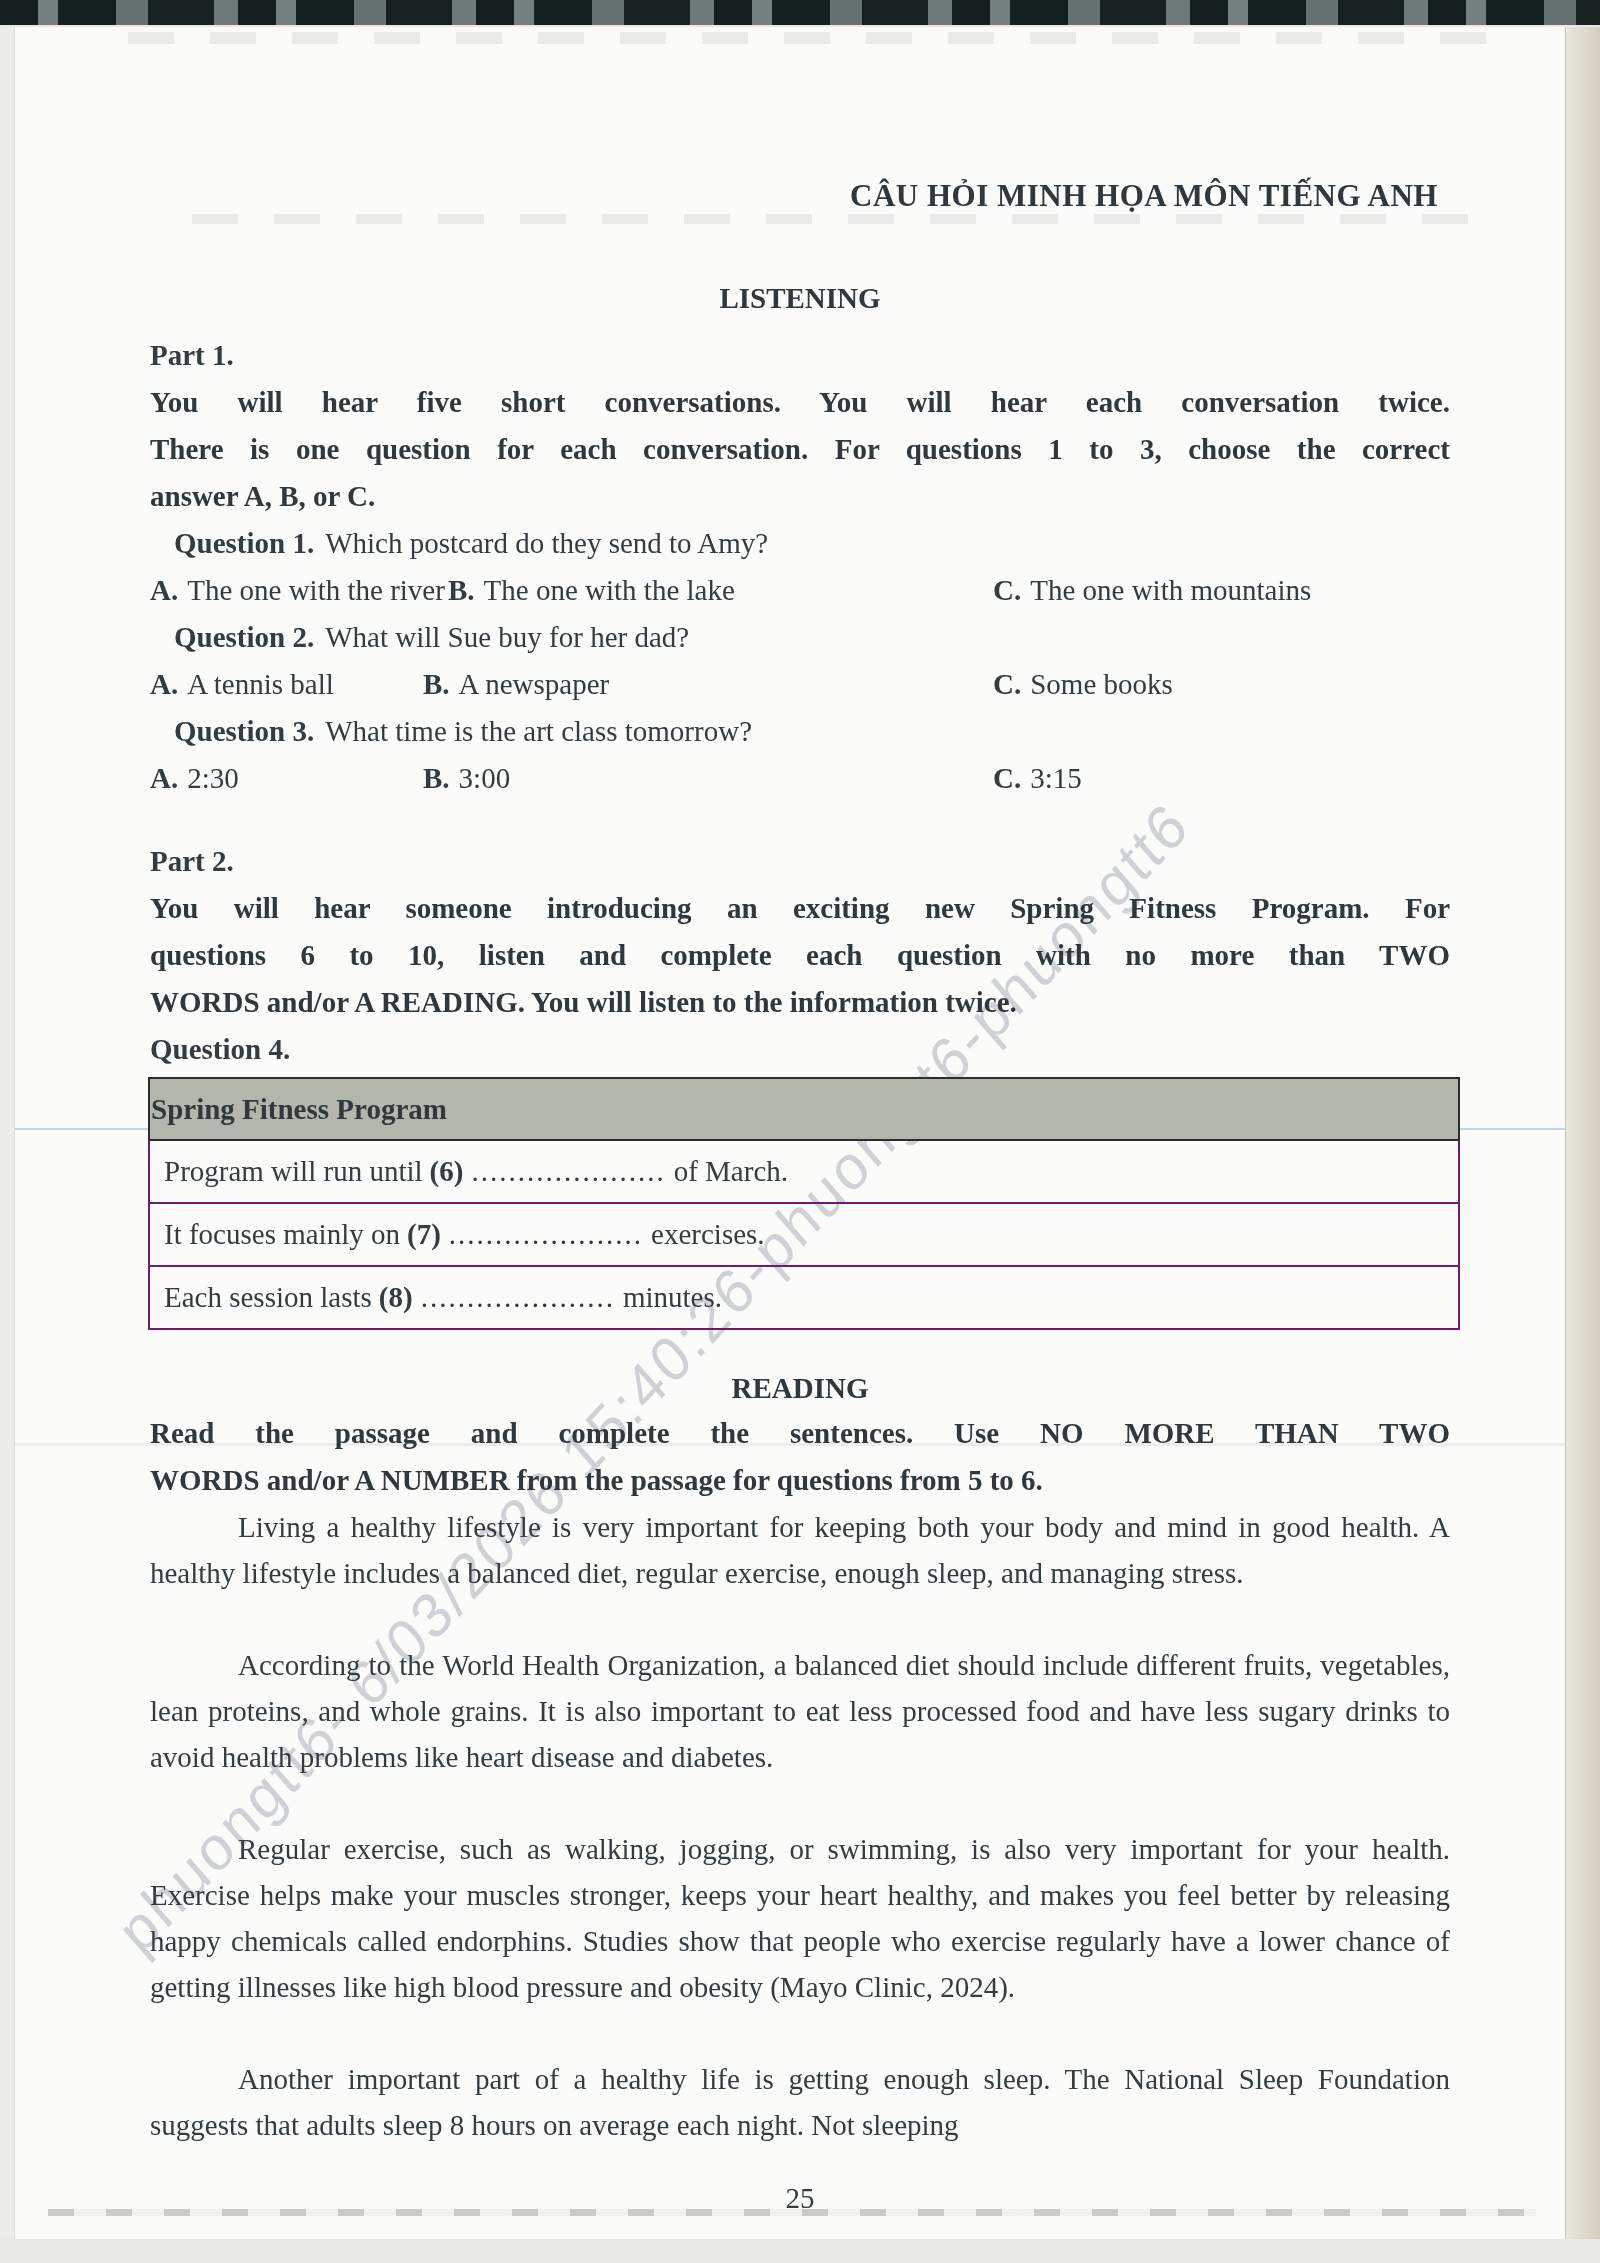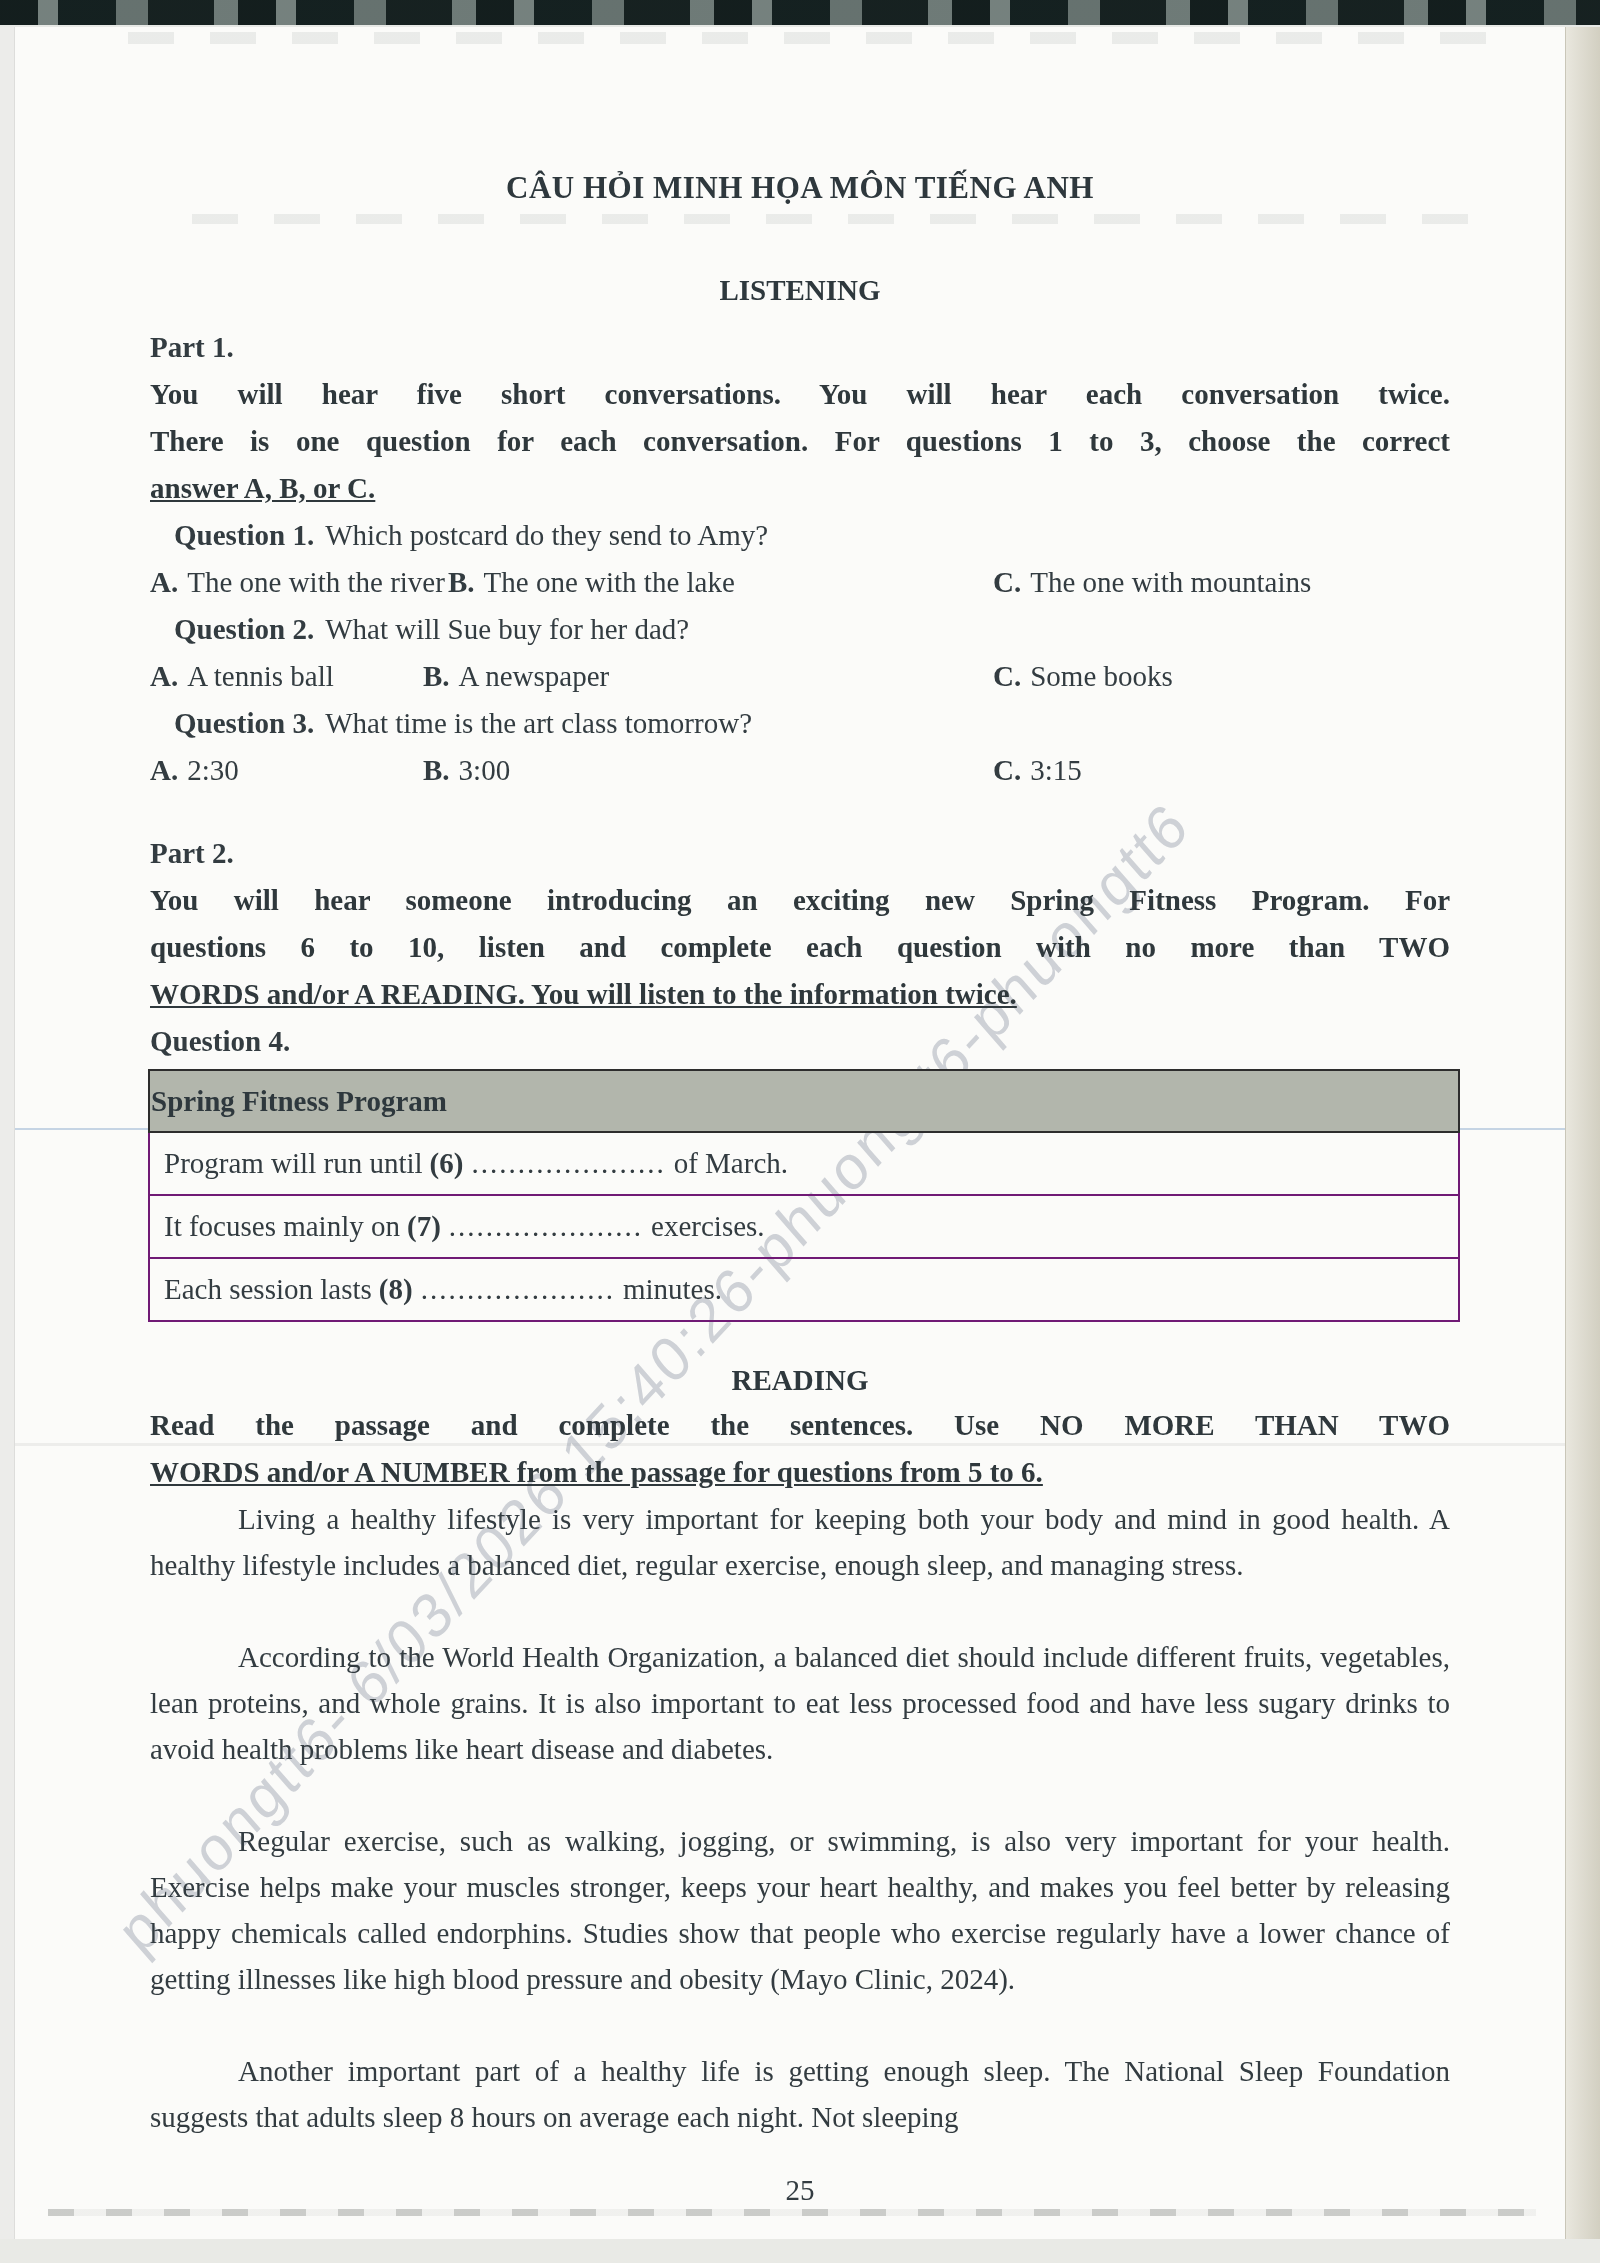--- a/index.html
+++ b/index.html
@@ -32,30 +32,30 @@
   
   .watermark{
     position:absolute;left:105px;top:1915px;z-index:1;
     transform:rotate(-47deg) skewX(-6deg);transform-origin:0 0;
     font-family:"Liberation Sans","DejaVu Sans",sans-serif;
     font-size:60px;letter-spacing:3px;white-space:nowrap;
     color:rgba(150,158,170,.45);
   }
   
   .content{position:absolute;left:150px;top:0;width:1300px;z-index:2;font-size:29px;line-height:47px;}
-  .doc-title{margin:4px;padding-top:162px;text-align:center;font-size:31px;line-height:44px;font-weight:bold;letter-spacing:.5px;color:#2e383d;}
+  .doc-title{margin:12px;padding-top:162px;text-align:right;font-size:31px;line-height:44px;font-weight:bold;letter-spacing:.5px;color:#2e383d;}
   .section-title{margin:0;text-align:center;font-size:29px;line-height:44px;font-weight:bold;color:#2e383d;}
   .st-listening{margin-top:58px;}
   .st-reading{margin-top:36px;}
   .part-label{font-weight:bold;line-height:47px;}
   .p1-label{margin-top:12px;}
   .p2-label{margin-top:36px;}
   .instr{font-weight:bold;color:#2f383c;}
   .jl{text-align:justify;text-align-last:justify;line-height:47px;}
-  .jl-last{text-align:left;text-align-last:left;line-height:47px;text-decoration:underline;}
+  .jl-last{text-align:left;text-align-last:left;line-height:47px;}
   .q-line{line-height:47px;}
   .q-label{font-weight:bold;margin-right:11px;margin-left:24px;}
   .opts{display:grid;line-height:47px;}
   .opts-q1{grid-template-columns:298px 545px 1fr;}
   .opts-q23{grid-template-columns:273px 570px 1fr;}
   .opt{white-space:nowrap;}
   .opt b{margin-right:9px;}
   .q4-label{font-weight:bold;line-height:47px;}
   
   table.fitness{border-collapse:collapse;width:1312px;margin-left:-2px;margin-top:4px;}

